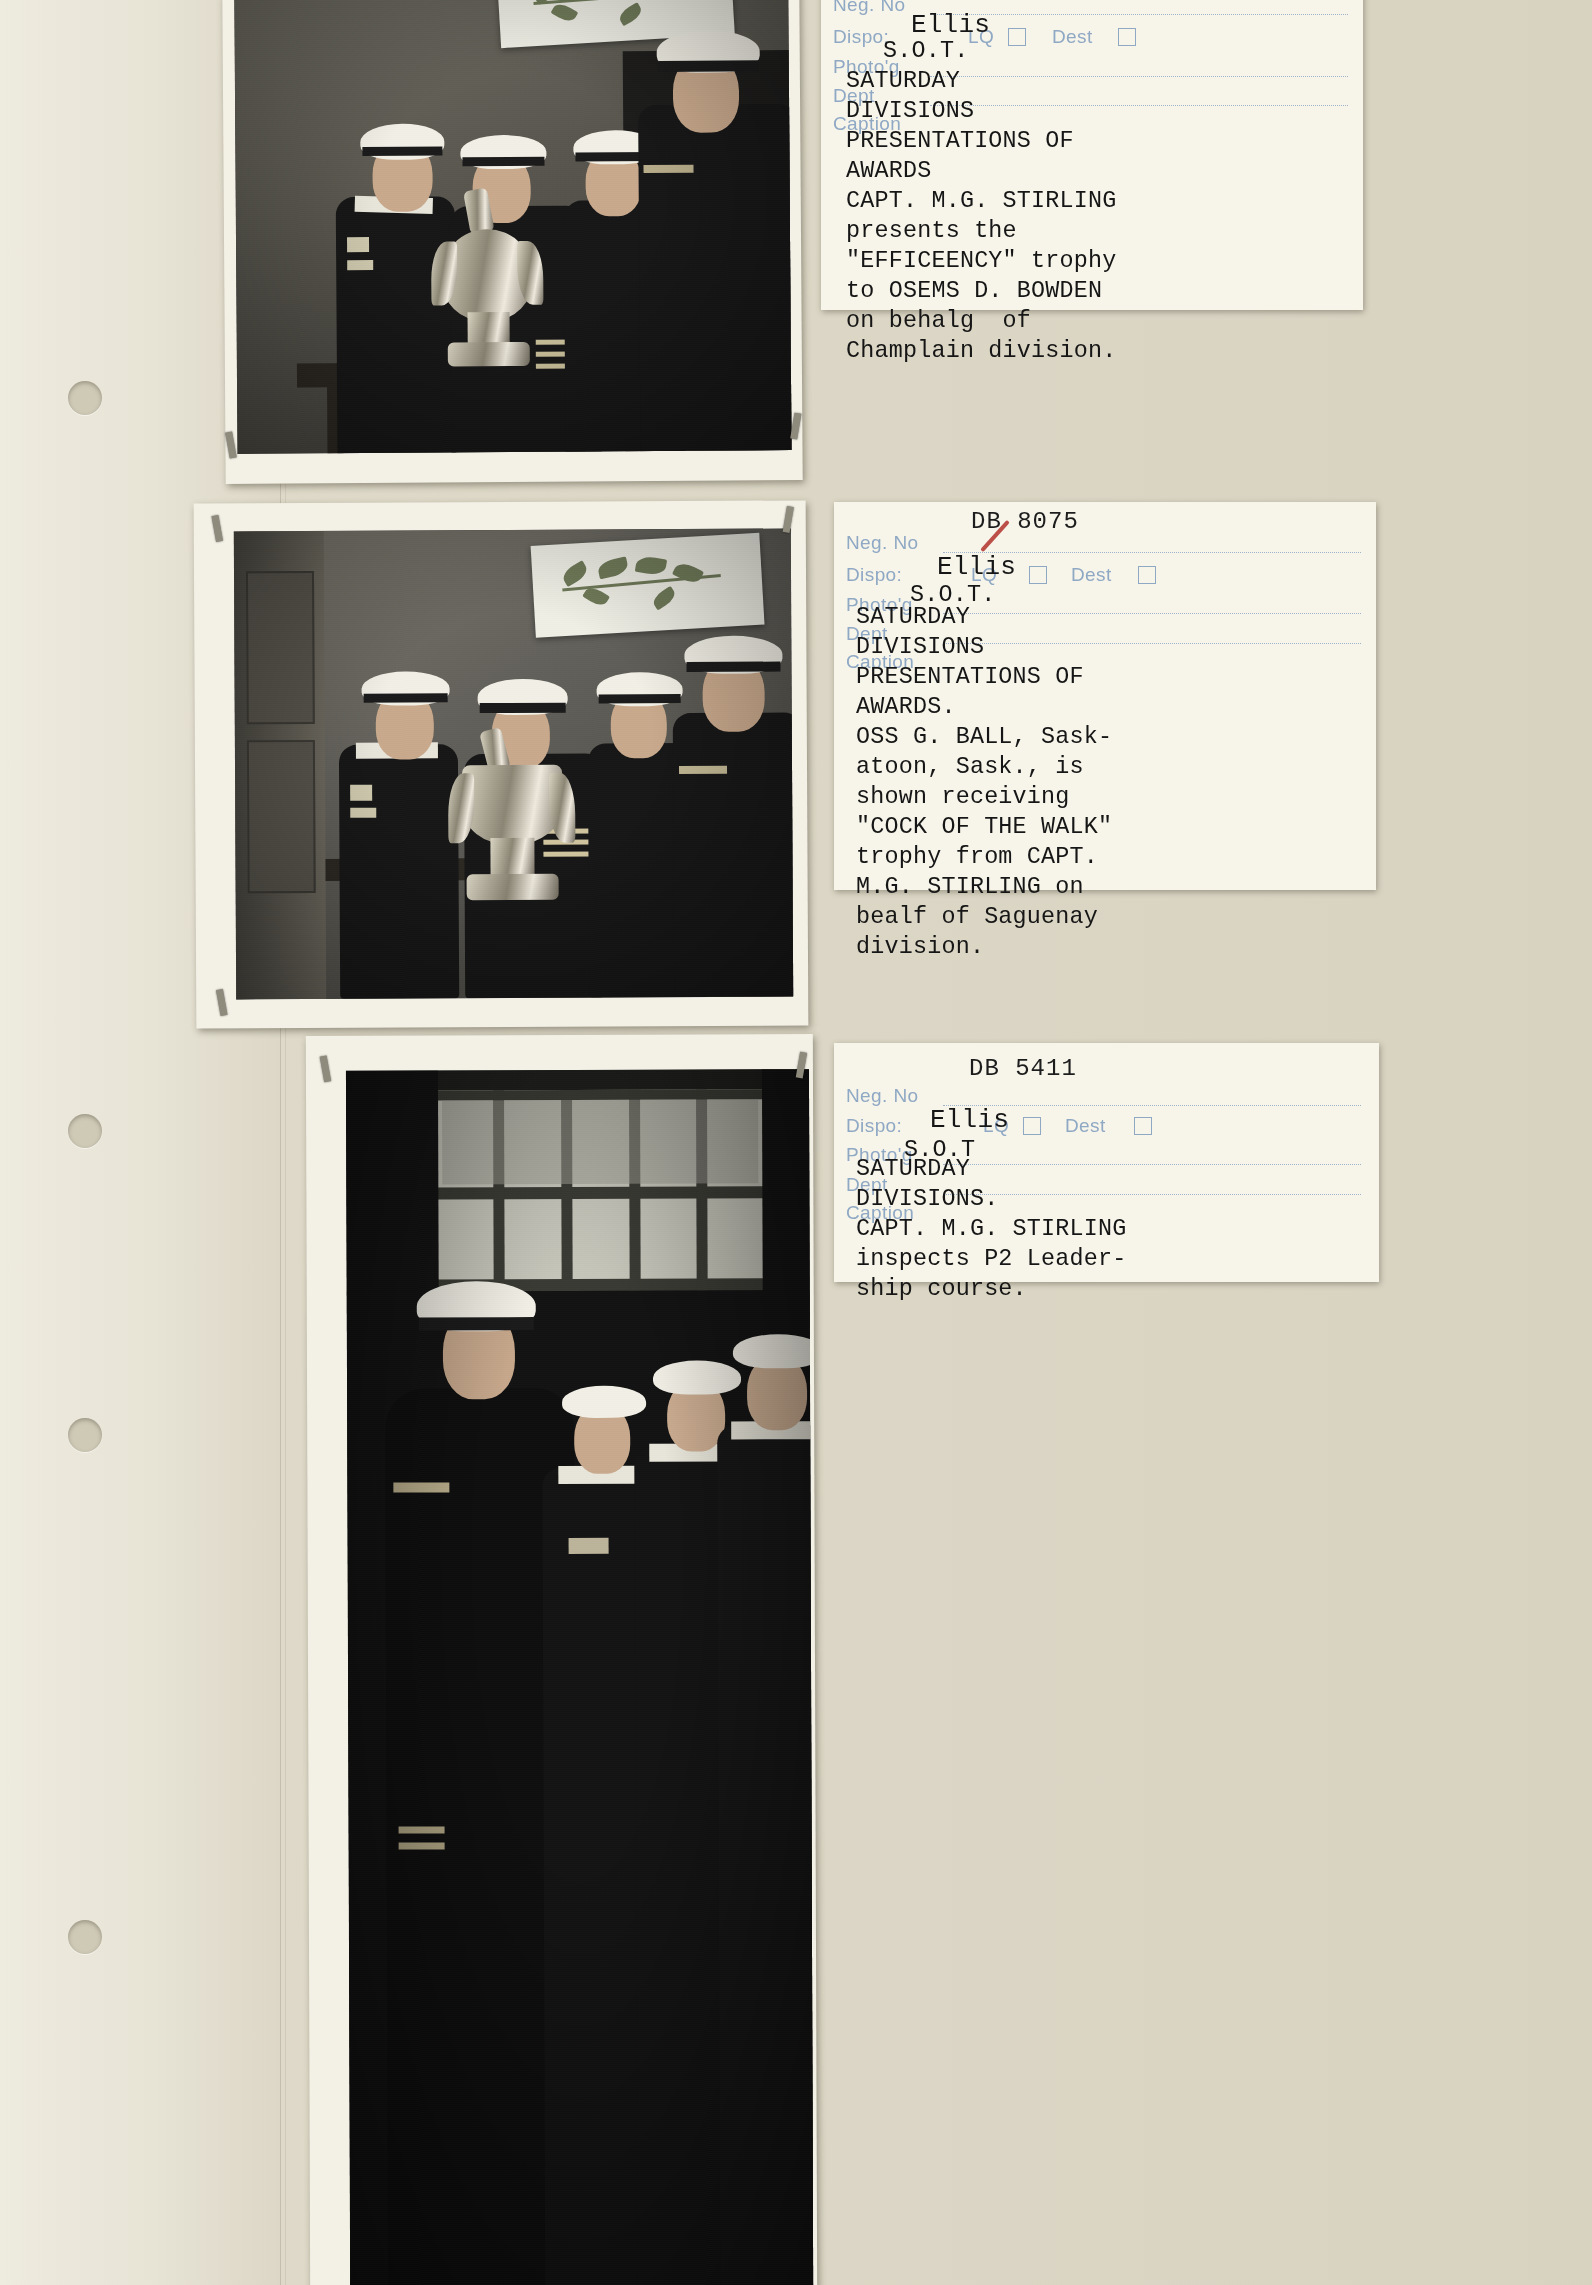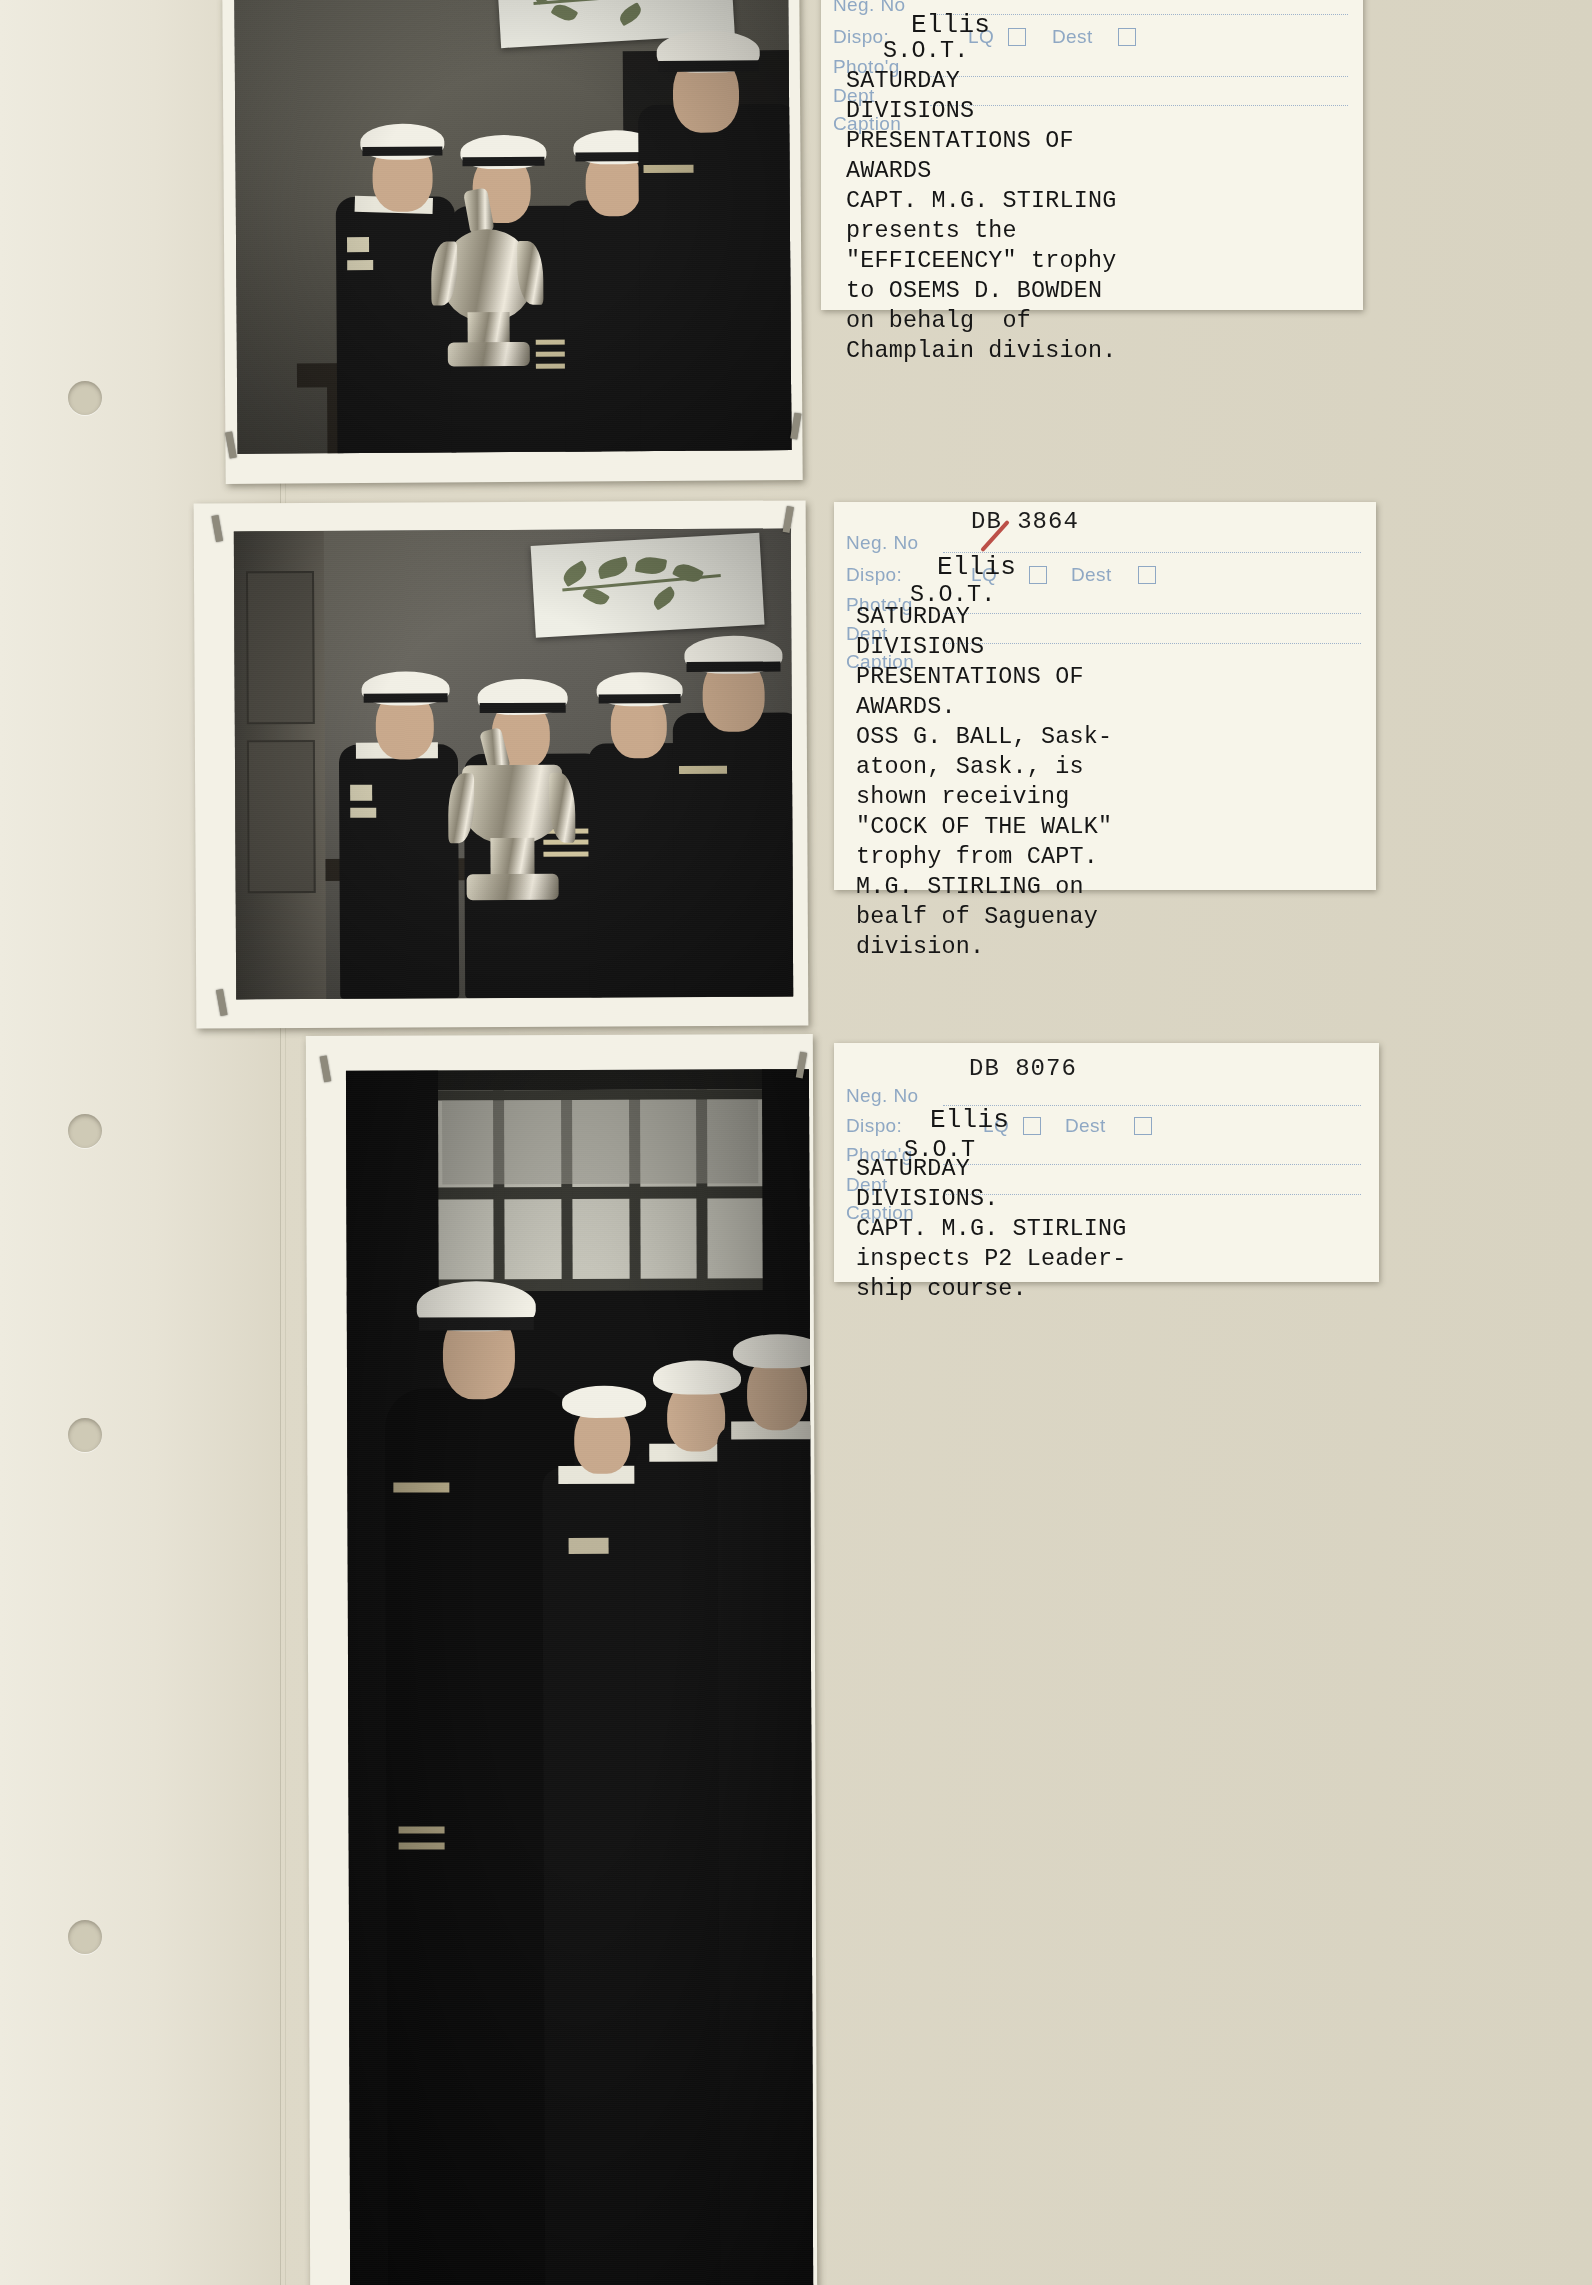--- a/index.html
+++ b/index.html
@@ -236,21 +236,21 @@
           <div class="grain"></div>
       </div>
     </div>
     <div class="staple" style="left:20px;top:12px;"></div>
     <div class="staple r" style="left:591px;top:6px;"></div>
     <div class="staple" style="left:22px;top:486px;"></div>
   </div>
 
   <div class="slip" style="left:834px;top:502px;width:542px;height:388px;">
     <div class="redmark" style="left:141px;top:32px;"></div>
-    <div class="negno" style="left:137px;top:6px;">DB 3864</div>
+    <div class="negno" style="left:137px;top:6px;">DB 8075</div>
     <div class="formline" style="left:12px;top:30px;">Neg. No</div>
     <div class="dots" style="left:109px;top:50px;width:418px;"></div>
     <div class="formline" style="left:12px;top:62px;">Dispo:</div>
     <div class="formline" style="left:137px;top:62px;">LQ</div>
     <div class="chk" style="left:195px;top:64px;"></div>
     <div class="formline" style="left:237px;top:62px;">Dest</div>
     <div class="chk" style="left:304px;top:64px;"></div>
     <div class="formline" style="left:12px;top:92px;">Photo'g</div>
     <div class="dots" style="left:109px;top:111px;width:418px;"></div>
     <div class="formline" style="left:12px;top:121px;">Dept</div>
@@ -318,21 +318,21 @@
 
         <div class="vig" style="background:radial-gradient(ellipse at 50% 40%,rgba(0,0,0,0) 28%,rgba(0,0,0,.55) 100%);"></div>
         <div class="grain"></div>
       </div>
     </div>
     <div class="staple" style="left:16px;top:20px;"></div>
     <div class="staple r" style="left:492px;top:18px;"></div>
   </div>
 
   <div class="slip" style="left:834px;top:1043px;width:545px;height:239px;">
-    <div class="negno" style="left:135px;top:12px;">DB 8076</div>
+    <div class="negno" style="left:135px;top:12px;">DB 5411</div>
     <div class="formline" style="left:12px;top:42px;">Neg. No</div>
     <div class="dots" style="left:109px;top:62px;width:418px;"></div>
     <div class="formline" style="left:12px;top:72px;">Dispo:</div>
     <div class="formline" style="left:149px;top:72px;">LQ</div>
     <div class="chk" style="left:189px;top:74px;"></div>
     <div class="formline" style="left:231px;top:72px;">Dest</div>
     <div class="chk" style="left:300px;top:74px;"></div>
     <div class="formline" style="left:12px;top:101px;">Photo'g</div>
     <div class="dots" style="left:109px;top:121px;width:418px;"></div>
     <div class="formline" style="left:12px;top:131px;">Dept</div>

